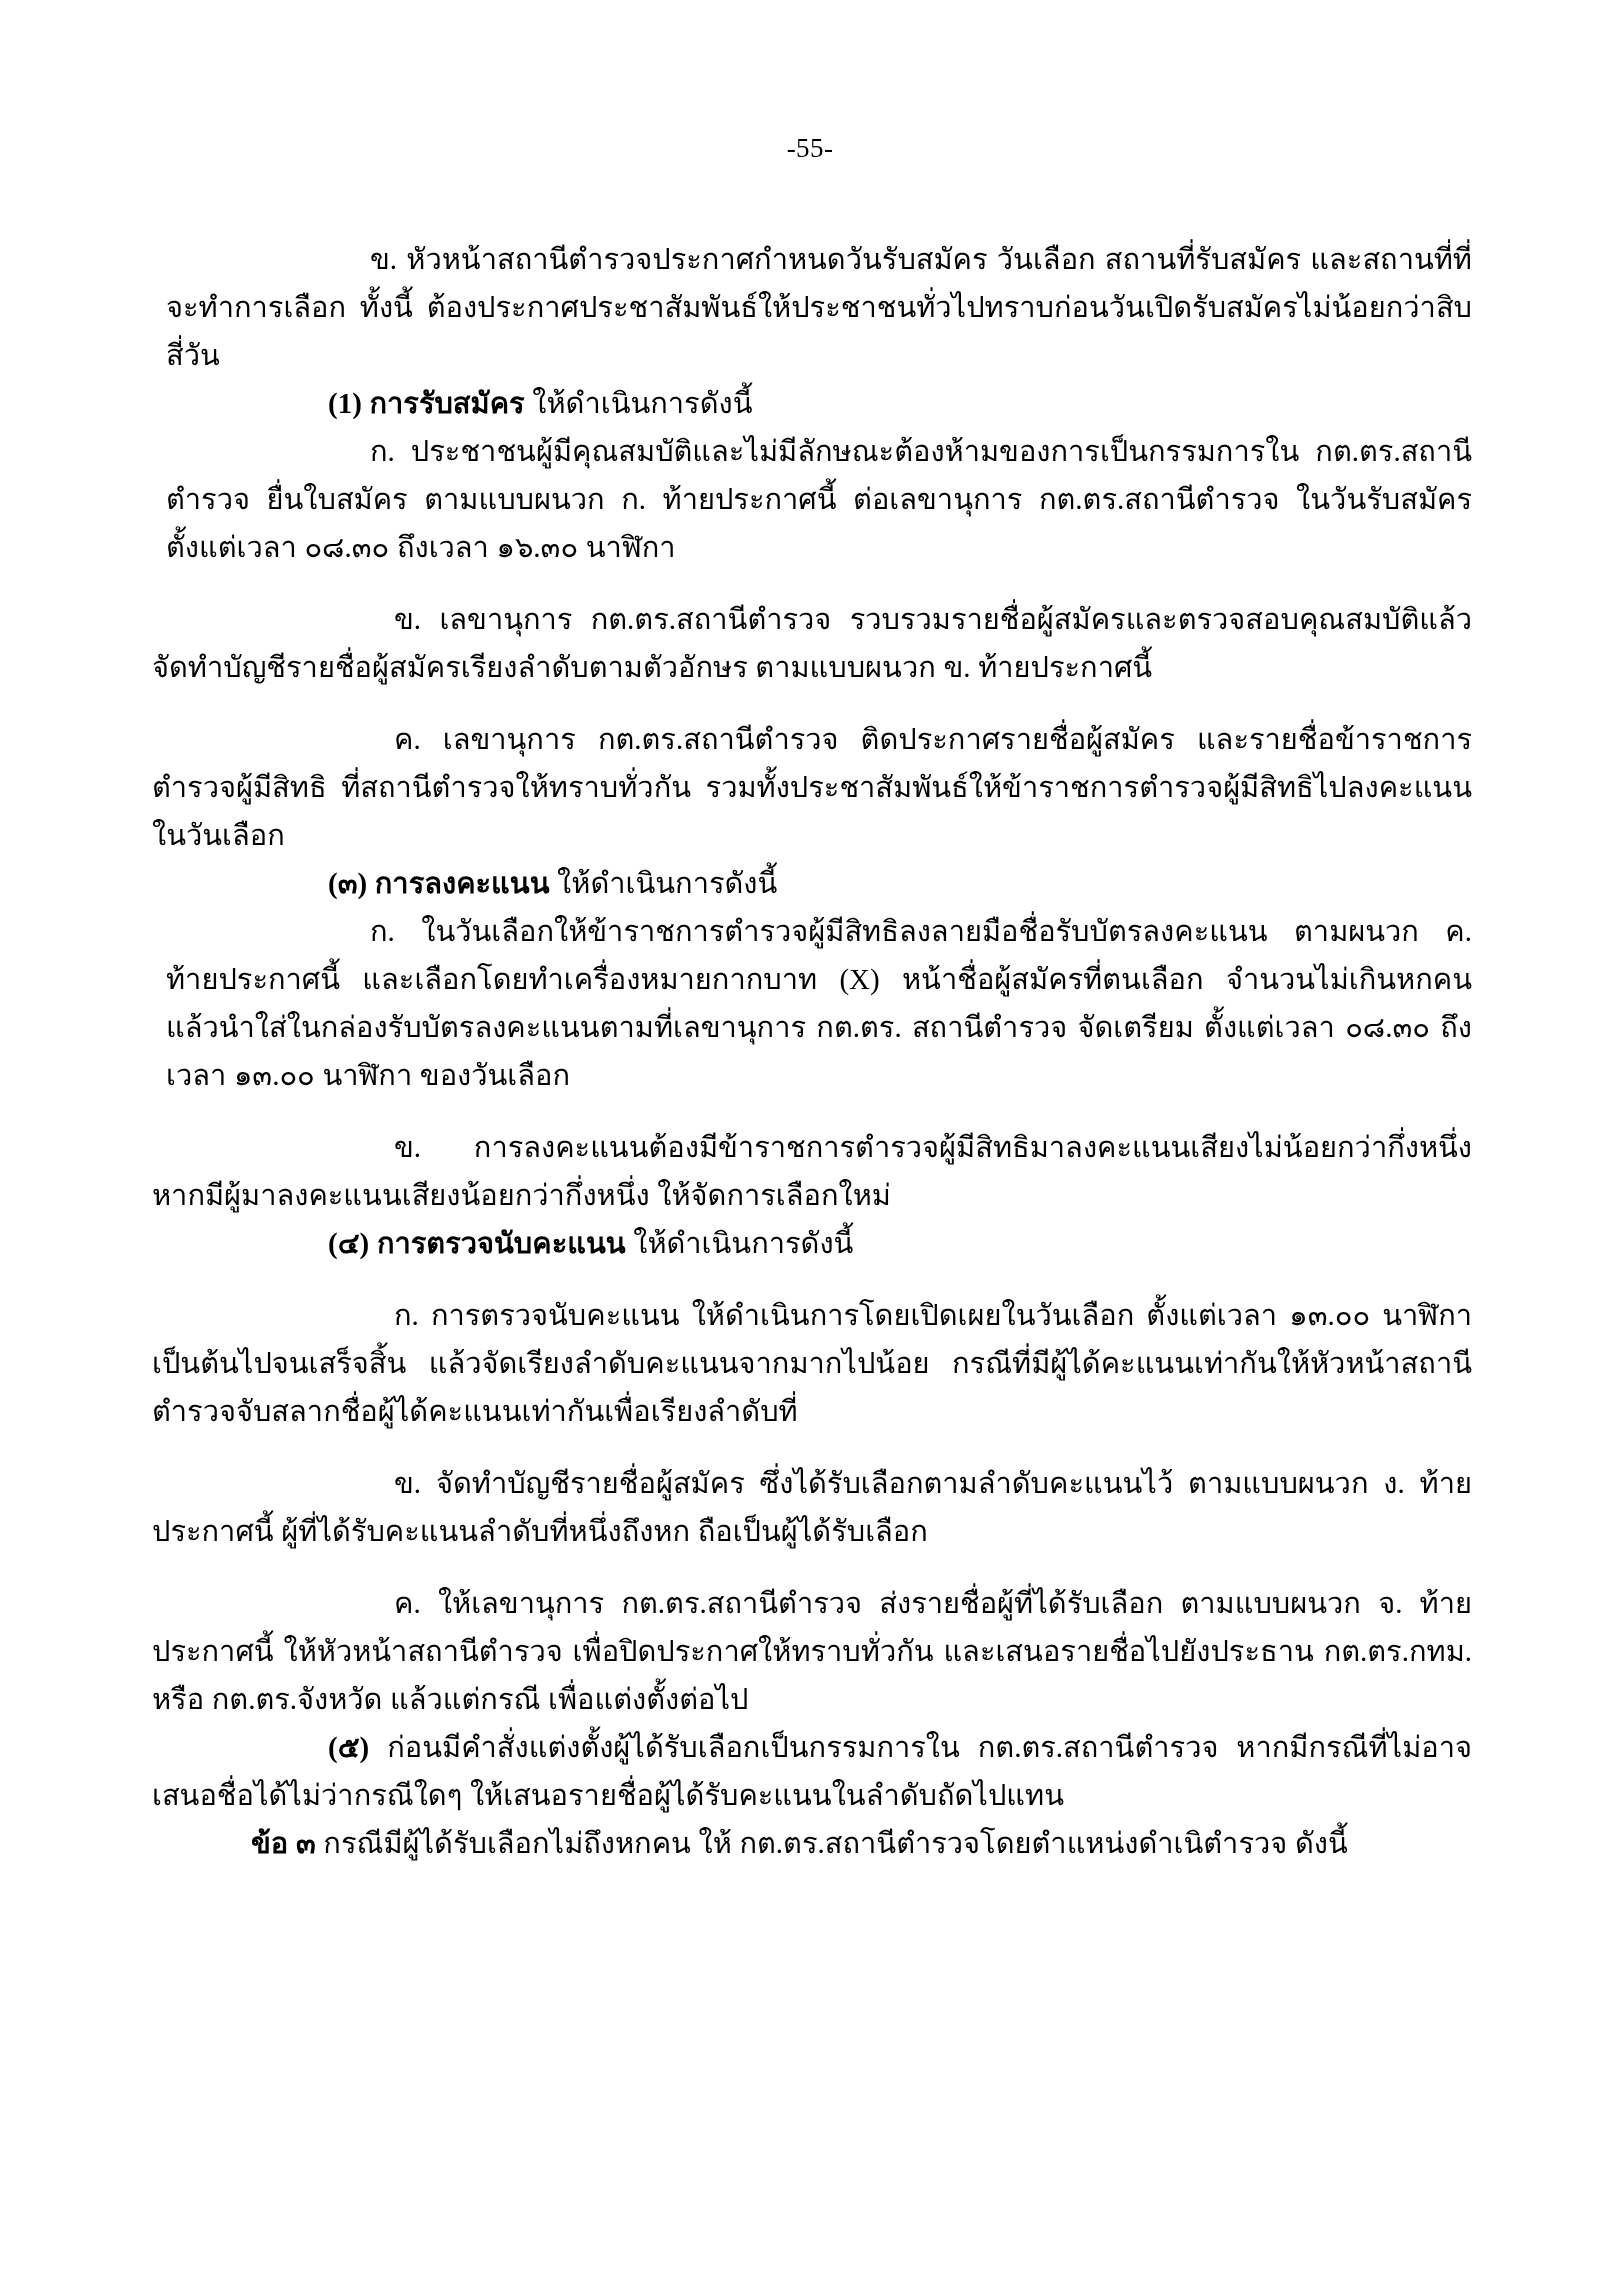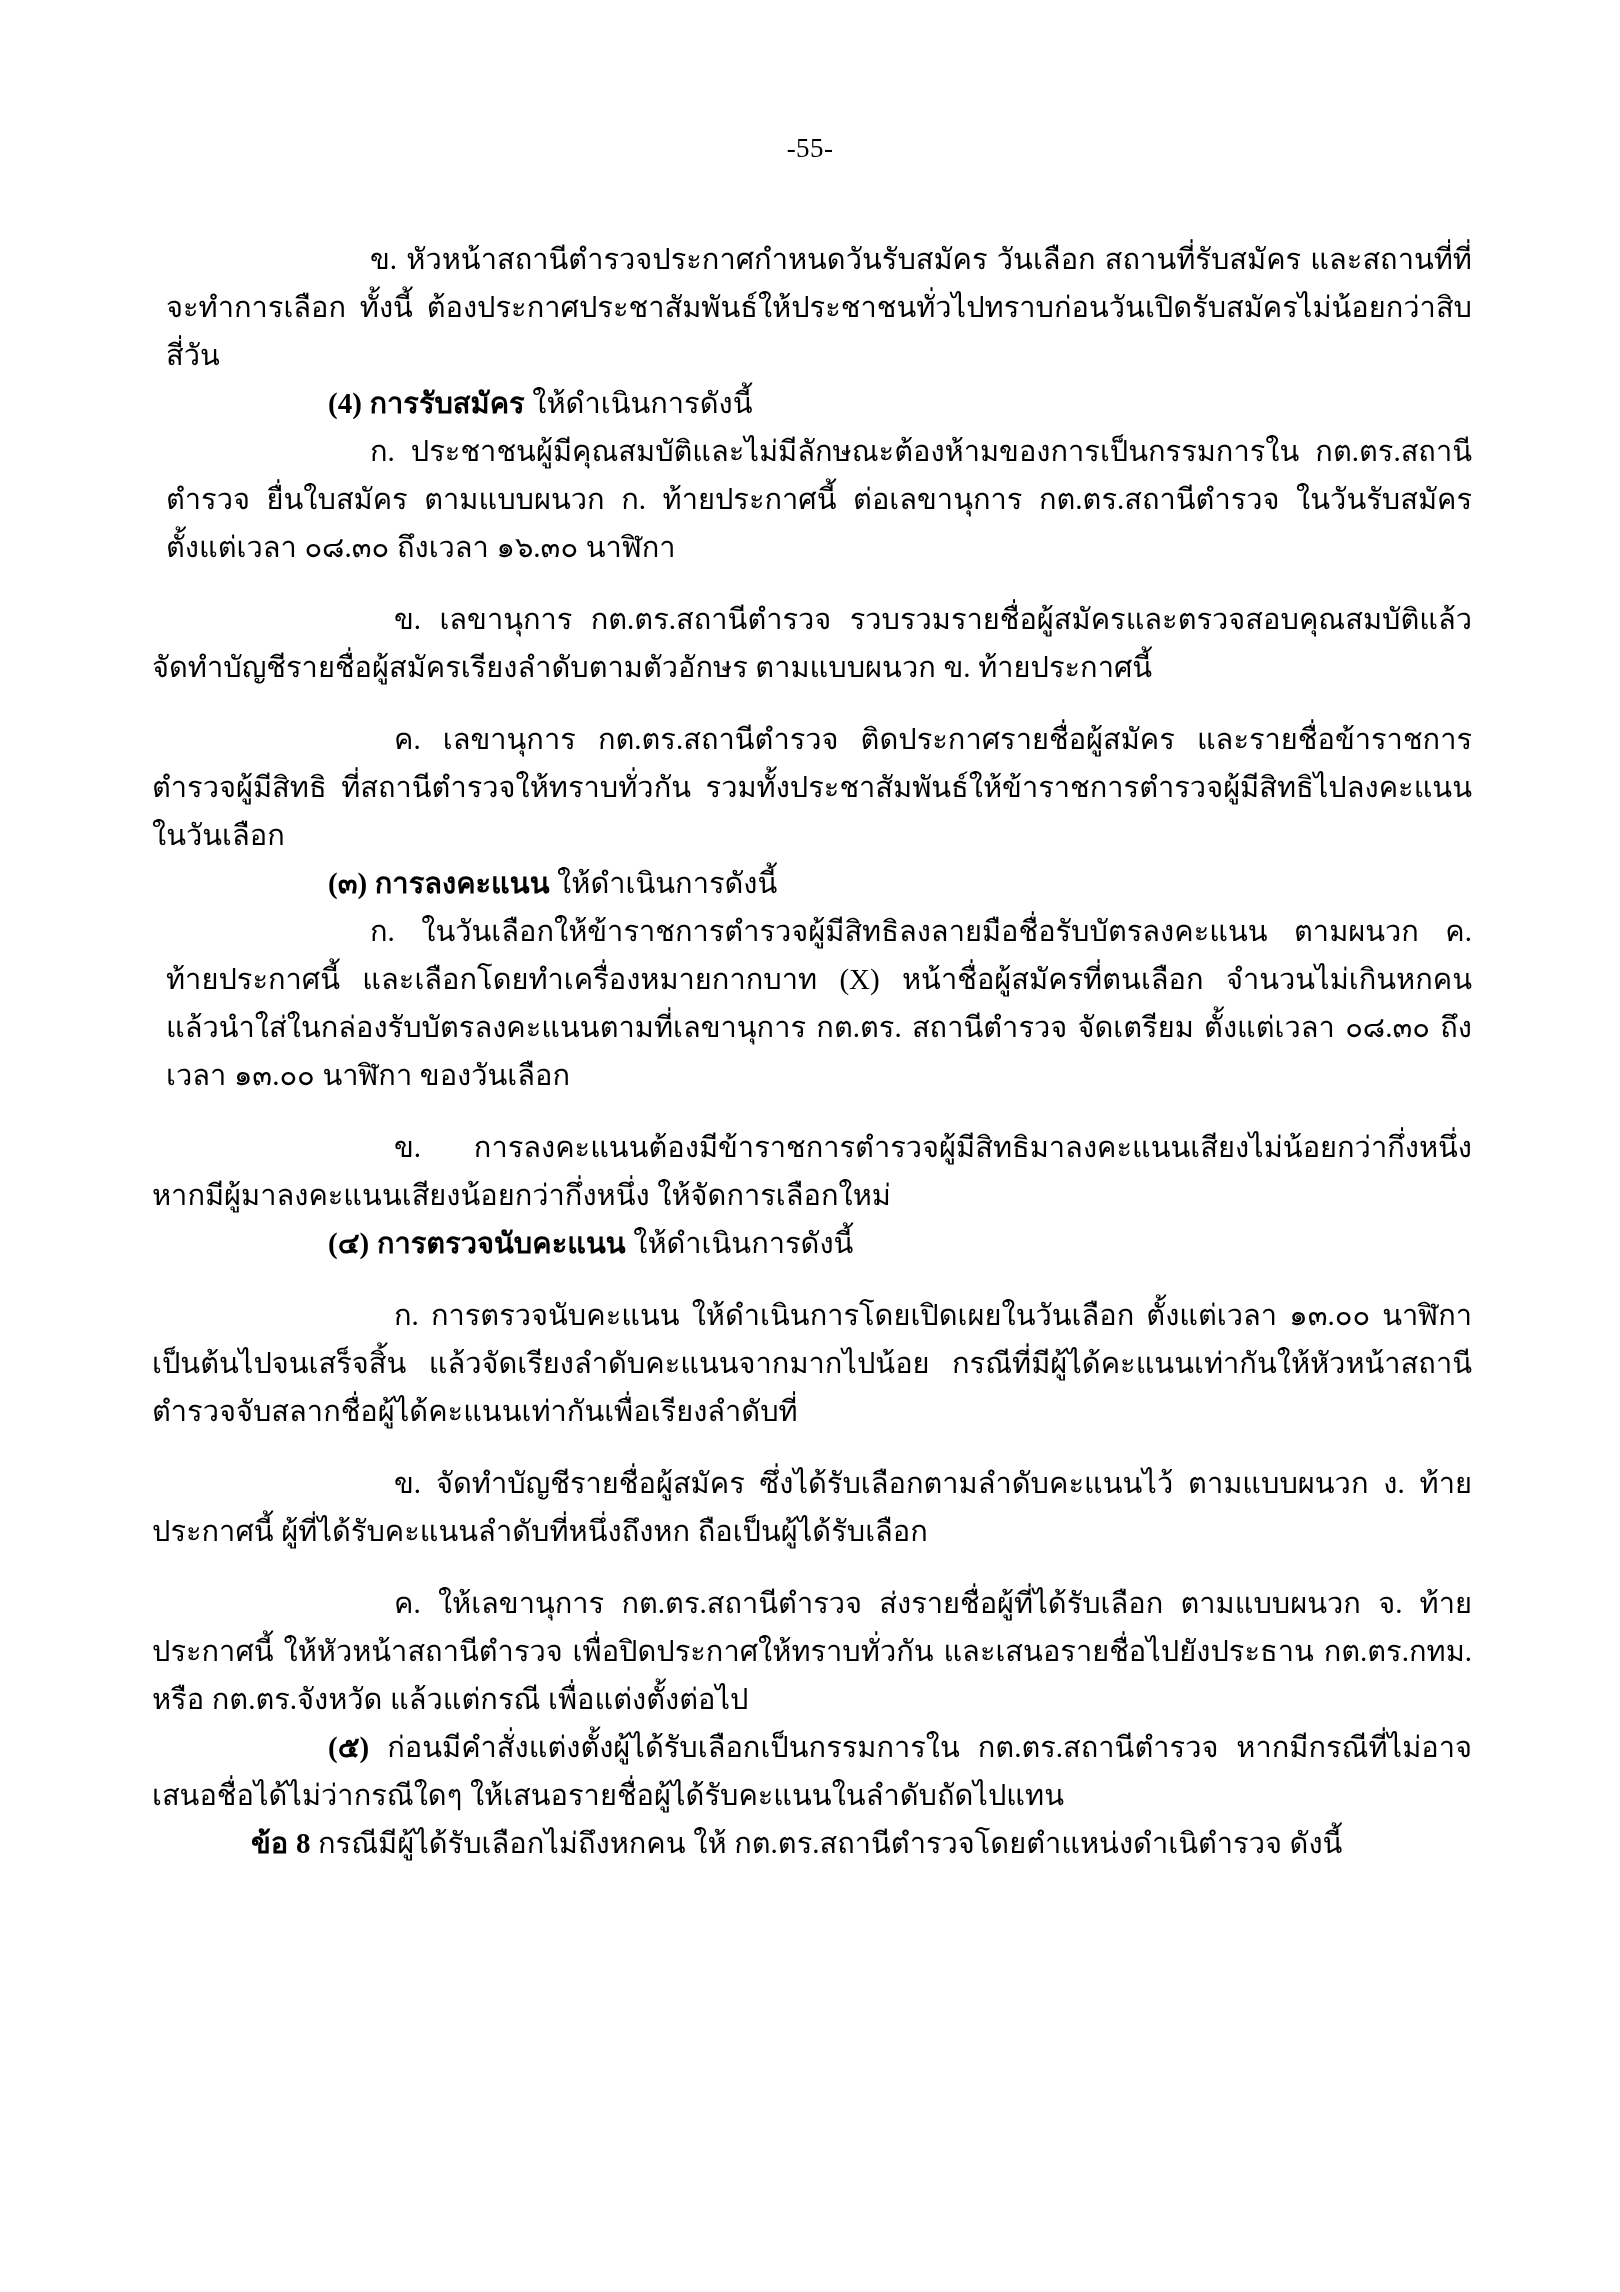--- a/index.html
+++ b/index.html
@@ -58,29 +58,29 @@
 </style>
 </head>
 <body>
 
 <div class="page">
 
   <div class="page-number">-55-</div>
 
   <div class="body-text" id="body-text">
       <p class="para ind-a"><span>ข. หัวหน้าสถานีตำรวจประกาศกำหนดวันรับสมัคร วันเลือก สถานที่รับสมัคร และสถานที่ที่จะทำการเลือก   ทั้งนี้  ต้องประกาศประชาสัมพันธ์ให้ประชาชนทั่วไปทราบก่อนวันเปิดรับสมัครไม่น้อยกว่าสิบสี่วัน</span></p>
-      <p class="para ind-b"><span class="b">(4)  การรับสมัคร</span><span>  ให้ดำเนินการดังนี้</span></p>
+      <p class="para ind-b"><span class="b">(1)  การรับสมัคร</span><span>  ให้ดำเนินการดังนี้</span></p>
       <p class="para ind-a"><span>ก. ประชาชนผู้มีคุณสมบัติและไม่มีลักษณะต้องห้ามของการเป็นกรรมการใน กต.ตร.สถานีตำรวจ  ยื่นใบสมัคร ตามแบบผนวก ก. ท้ายประกาศนี้ ต่อเลขานุการ   กต.ตร.สถานีตำรวจ ในวันรับสมัคร ตั้งแต่เวลา ๐๘.๓๐  ถึงเวลา ๑๖.๓๐ นาฬิกา</span></p>
       <p class="para ind-c"><span>ข. เลขานุการ   กต.ตร.สถานีตำรวจ  รวบรวมรายชื่อผู้สมัครและตรวจสอบคุณสมบัติแล้วจัดทำบัญชีรายชื่อผู้สมัครเรียงลำดับตามตัวอักษร ตามแบบผนวก ข. ท้ายประกาศนี้</span></p>
       <p class="para ind-c"><span>ค. เลขานุการ   กต.ตร.สถานีตำรวจ   ติดประกาศรายชื่อผู้สมัคร และรายชื่อข้าราชการตำรวจผู้มีสิทธิ ที่สถานีตำรวจให้ทราบทั่วกัน รวมทั้งประชาสัมพันธ์ให้ข้าราชการตำรวจผู้มีสิทธิไปลงคะแนนในวันเลือก</span></p>
       <p class="para ind-b"><span class="b">(๓)  การลงคะแนน</span><span>  ให้ดำเนินการดังนี้</span></p>
       <p class="para ind-a"><span>ก. ในวันเลือกให้ข้าราชการตำรวจผู้มีสิทธิลงลายมือชื่อรับบัตรลงคะแนน ตามผนวก ค. ท้ายประกาศนี้  และเลือกโดยทำเครื่องหมายกากบาท (X) หน้าชื่อผู้สมัครที่ตนเลือก จำนวนไม่เกินหกคน  แล้วนำใส่ในกล่องรับบัตรลงคะแนนตามที่เลขานุการ กต.ตร. สถานีตำรวจ จัดเตรียม   ตั้งแต่เวลา ๐๘.๓๐ ถึงเวลา ๑๓.๐๐ นาฬิกา ของวันเลือก</span></p>
       <p class="para ind-c"><span>ข. การลงคะแนนต้องมีข้าราชการตำรวจผู้มีสิทธิมาลงคะแนนเสียงไม่น้อยกว่ากึ่งหนึ่ง  หากมีผู้มาลงคะแนนเสียงน้อยกว่ากึ่งหนึ่ง ให้จัดการเลือกใหม่</span></p>
       <p class="para ind-b"><span class="b">(๔)  การตรวจนับคะแนน</span><span>   ให้ดำเนินการดังนี้</span></p>
       <p class="para ind-c"><span>ก. การตรวจนับคะแนน  ให้ดำเนินการโดยเปิดเผยในวันเลือก    ตั้งแต่เวลา ๑๓.๐๐  นาฬิกาเป็นต้นไปจนเสร็จสิ้น  แล้วจัดเรียงลำดับคะแนนจากมากไปน้อย  กรณีที่มีผู้ได้คะแนนเท่ากันให้หัวหน้าสถานีตำรวจจับสลากชื่อผู้ได้คะแนนเท่ากันเพื่อเรียงลำดับที่</span></p>
       <p class="para ind-c"><span>ข. จัดทำบัญชีรายชื่อผู้สมัคร ซึ่งได้รับเลือกตามลำดับคะแนนไว้  ตามแบบผนวก ง. ท้ายประกาศนี้  ผู้ที่ได้รับคะแนนลำดับที่หนึ่งถึงหก  ถือเป็นผู้ได้รับเลือก</span></p>
       <p class="para ind-c"><span>ค. ให้เลขานุการ กต.ตร.สถานีตำรวจ  ส่งรายชื่อผู้ที่ได้รับเลือก  ตามแบบผนวก จ. ท้ายประกาศนี้ ให้หัวหน้าสถานีตำรวจ เพื่อปิดประกาศให้ทราบทั่วกัน  และเสนอรายชื่อไปยังประธาน กต.ตร.กทม. หรือ กต.ตร.จังหวัด  แล้วแต่กรณี เพื่อแต่งตั้งต่อไป</span></p>
       <p class="para ind-b"><span class="b">(๕)</span><span>  ก่อนมีคำสั่งแต่งตั้งผู้ได้รับเลือกเป็นกรรมการใน  กต.ตร.สถานีตำรวจ    หากมีกรณีที่ไม่อาจเสนอชื่อได้ไม่ว่ากรณีใดๆ ให้เสนอรายชื่อผู้ได้รับคะแนนในลำดับถัดไปแทน</span></p>
-      <p class="para ind-e"><span class="b">ข้อ 8</span><span>    กรณีมีผู้ได้รับเลือกไม่ถึงหกคน ให้ กต.ตร.สถานีตำรวจโดยตำแหน่งดำเนิตำรวจ ดังนี้</span></p>
+      <p class="para ind-e"><span class="b">ข้อ ๓</span><span>    กรณีมีผู้ได้รับเลือกไม่ถึงหกคน ให้ กต.ตร.สถานีตำรวจโดยตำแหน่งดำเนิตำรวจ ดังนี้</span></p>
     </div>
 
 </div>
 
 
 </body></html>

